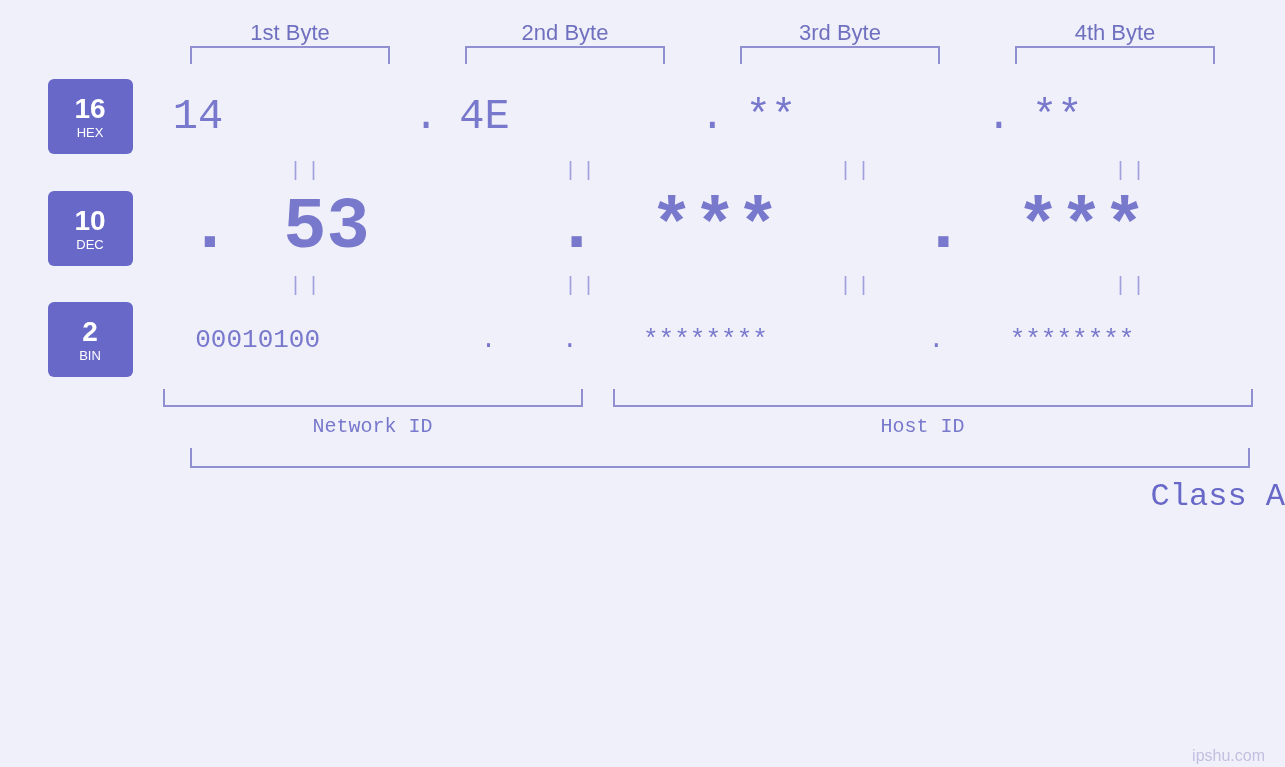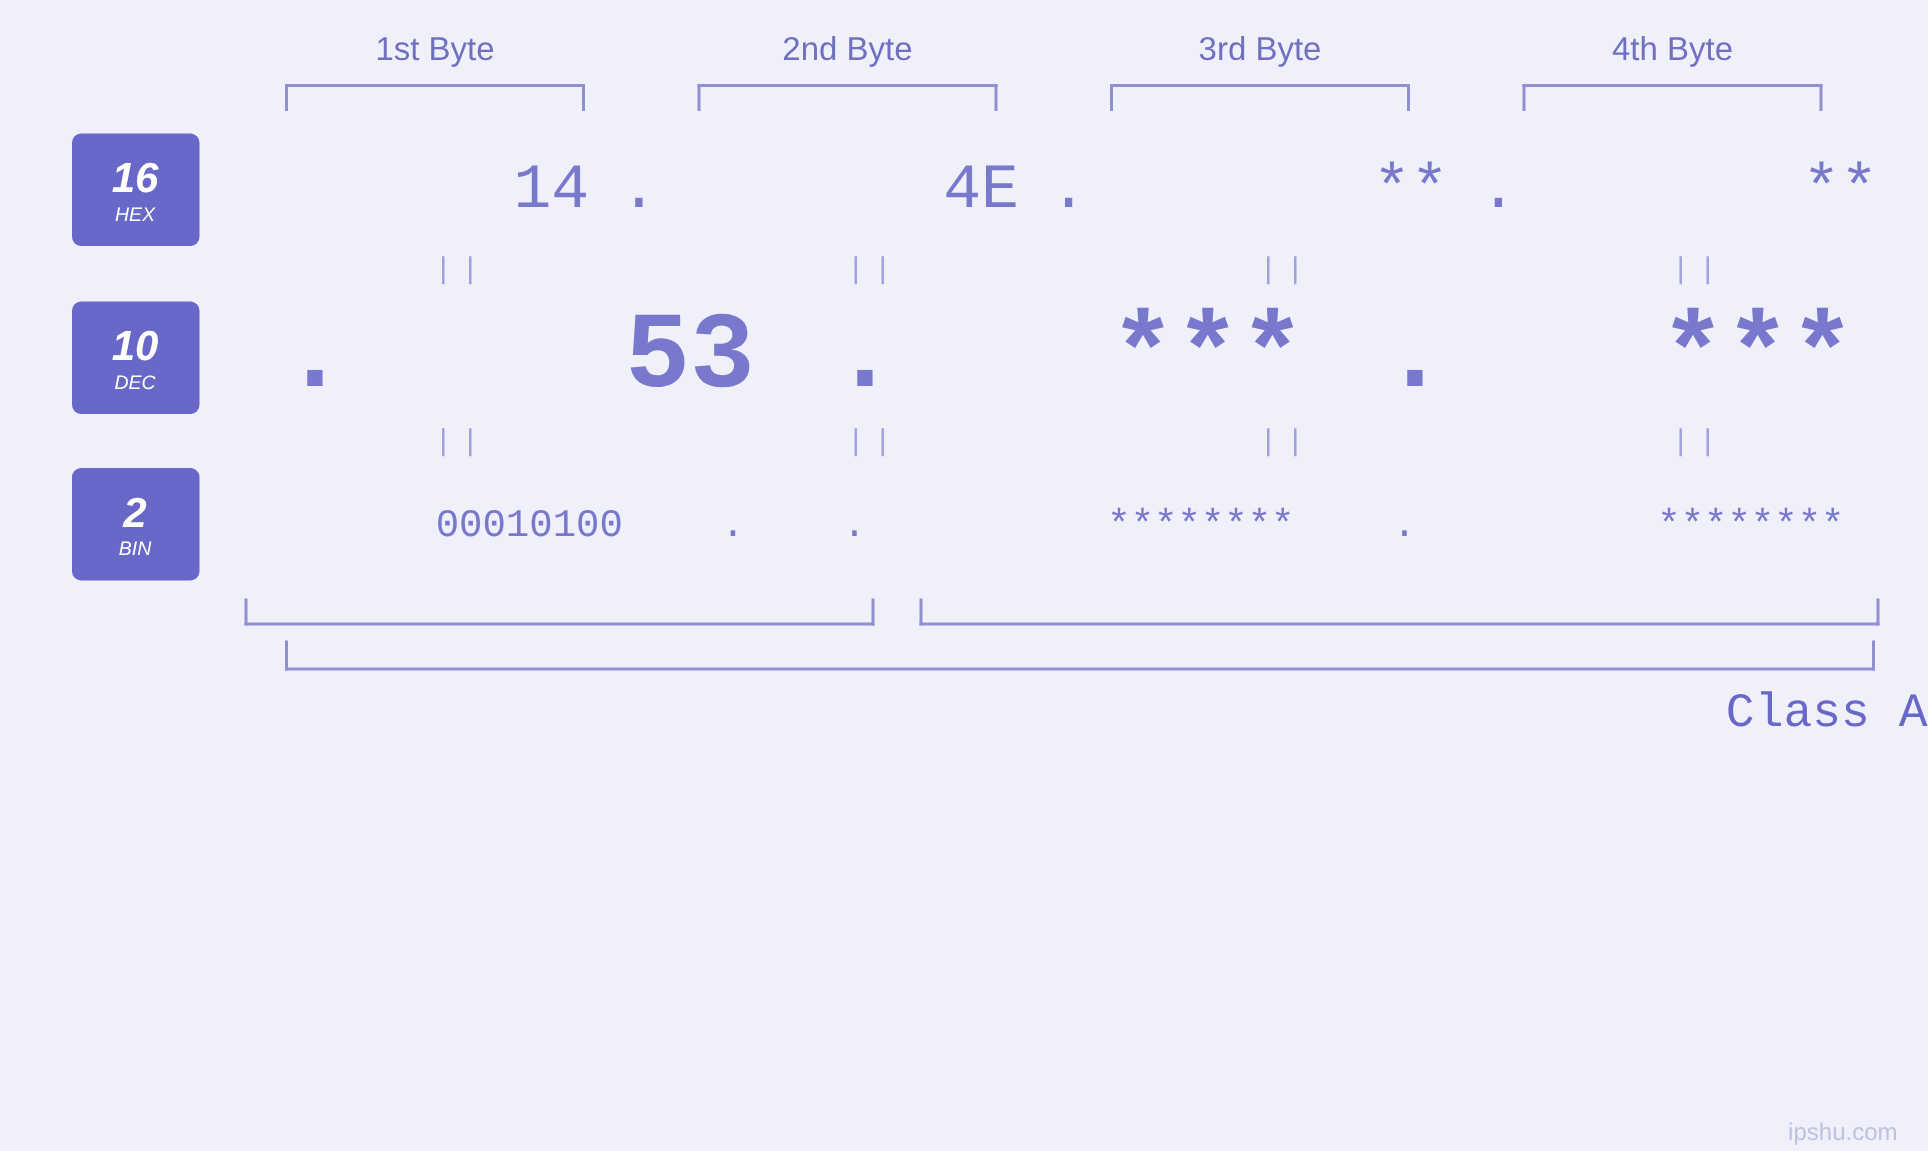--- a/index.html
+++ b/index.html
@@ -22,21 +22,20 @@
       align-items: center;
       padding-top: 20px;
     }
 
     
     .byte-headers {
       display: flex;
       width: 1100px;
       margin-left: 120px;
       justify-content: space-around;
-      margin-bottom: 10px;
     }
 
     .byte-header {
       color: #7070c0;
       font-size: 22px;
       font-family: Arial, sans-serif;
       width: 220px;
       text-align: center;
     }
 
@@ -71,21 +70,20 @@
       height: 75px;
       background: #6868c8;
       border-radius: 6px;
       display: flex;
       flex-direction: column;
       align-items: center;
       justify-content: center;
       margin-left: 45px;
       margin-right: 30px;
       flex-shrink: 0;
-      font-style: italic;
     }
 
     .badge-num {
       color: white;
       font-size: 28px;
       font-weight: bold;
       font-family: Arial, sans-serif;
     }
 
     .badge-label {
@@ -97,21 +95,21 @@
     .values-row {
       display: flex;
       flex: 1;
       align-items: center;
       justify-content: space-around;
       padding-right: 20px;
     }
 
     .byte-value {
       width: 220px;
-      text-align: right;
+      text-align: left;
       color: #7878cc;
       font-family: 'Courier New', Courier, monospace;
     }
 
     .byte-value.hex-row {
       font-size: 42px;
     }
 
     .byte-value.dec-row {
       font-size: 72px;
@@ -308,20 +306,24 @@
       <span class="dot bin-row">.</span>
       <span class="byte-value bin-row">********</span>
     </div>
   </div>
 
   <div class="bottom-brackets">
     <div class="bracket-bottom-network"></div>
     <div class="bracket-bottom-host"></div>
   </div>
 
+  <div class="labels-row">
+    <div class="label-network">Network ID</div>
+    <div class="label-host">Host ID</div>
+  </div>
 
   <div class="full-bracket"></div>
 
   <div class="class-label">Class A</div>
 
   <div class="attribution">ipshu.com</div>
 
 </div>
 
 </body></html>

